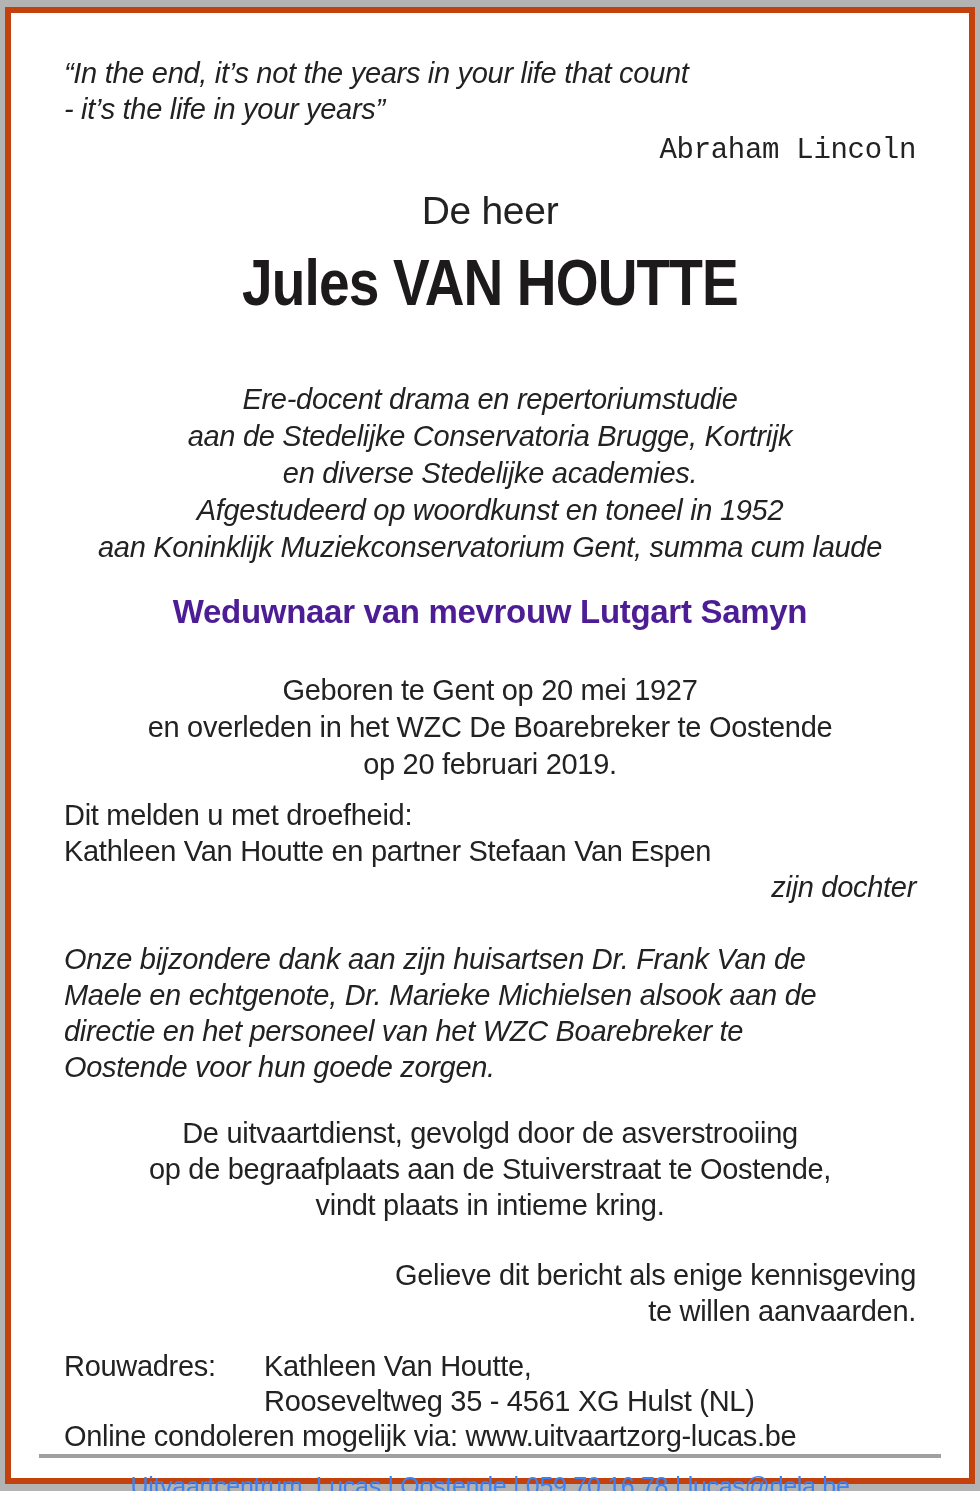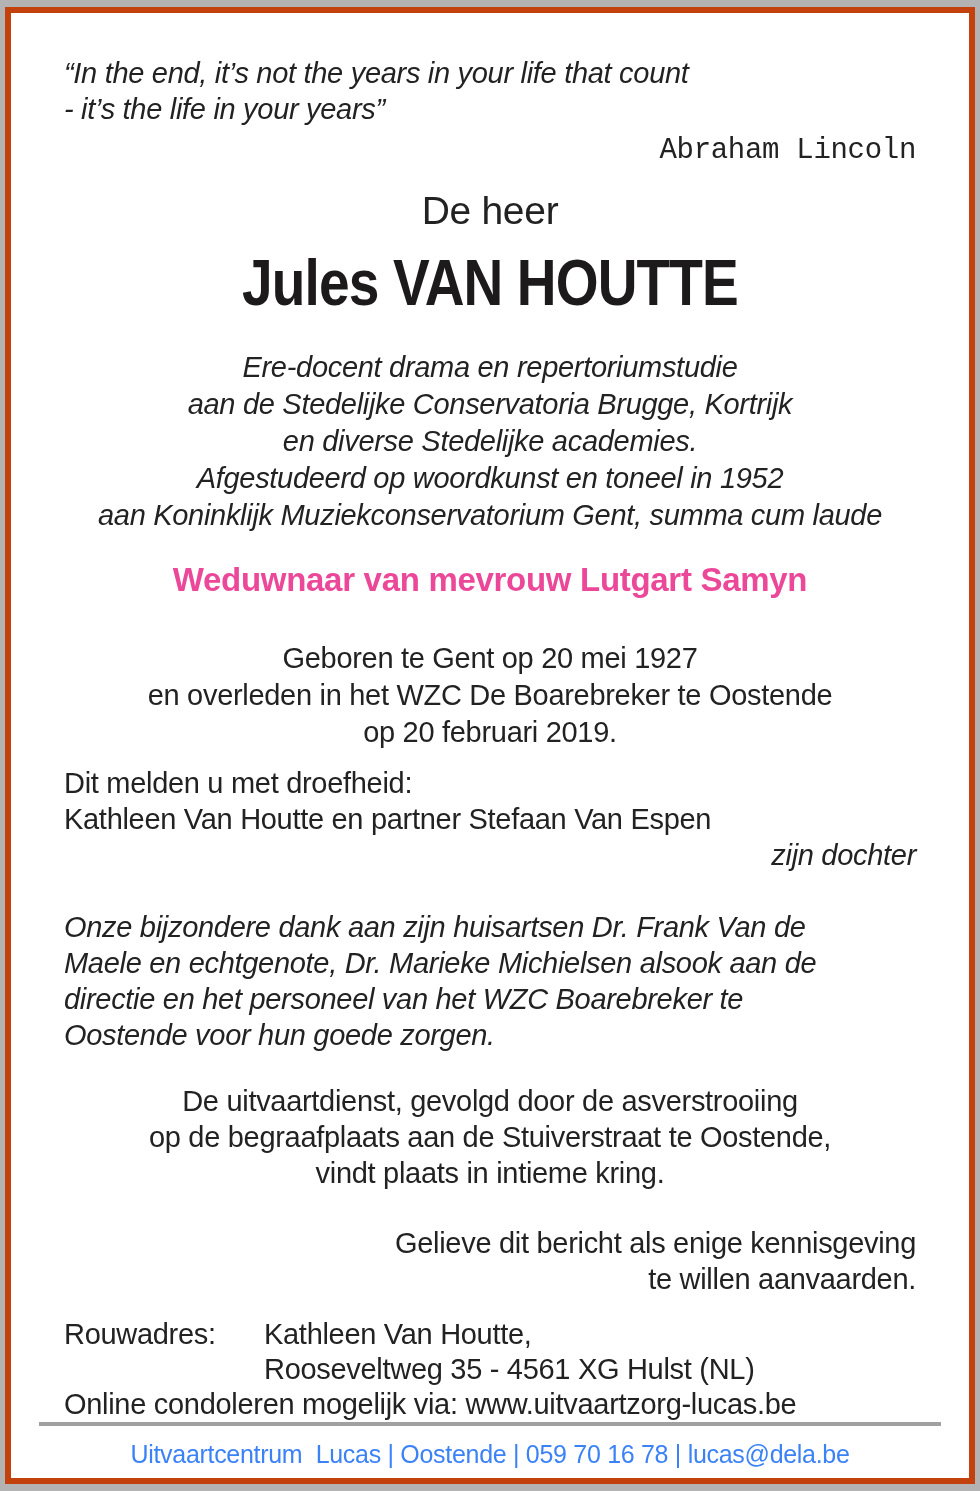--- a/index.html
+++ b/index.html
@@ -43,33 +43,33 @@
     text-align: center;
     font-size: 64px;
     font-weight: bold;
     line-height: 76px;
     letter-spacing: -1px;
     transform: scaleX(0.86);
     transform-origin: center;
     color: #1c1a1b;
   }
   .credentials {
-    margin-top: 28px;
+    margin-top: 60px;
     font-style: italic;
     text-align: center;
     font-size: 29px;
     line-height: 37px;
   }
   .widower {
     margin-top: 26px;
     text-align: center;
     font-size: 33px;
     font-weight: bold;
     line-height: 40px;
-    color: #ec4899;
+    color: #4c1d95;
   }
   .life {
     margin-top: 40px;
     text-align: center;
     font-size: 29px;
     line-height: 37px;
   }
   .announce {
     margin-top: 14px;
     font-size: 29px;

